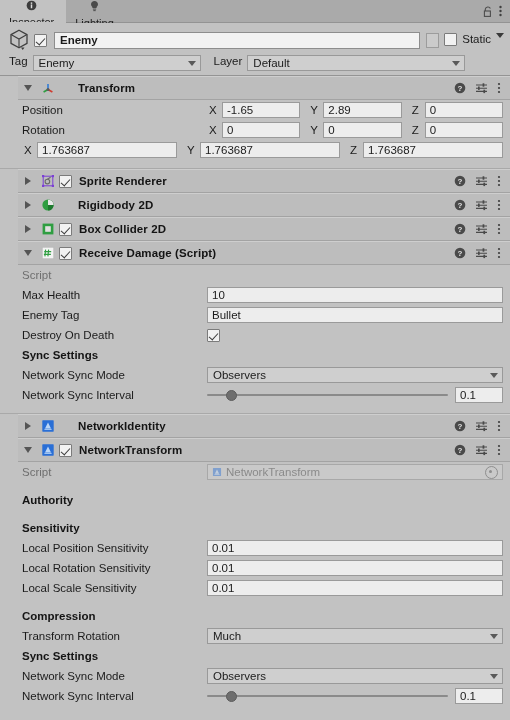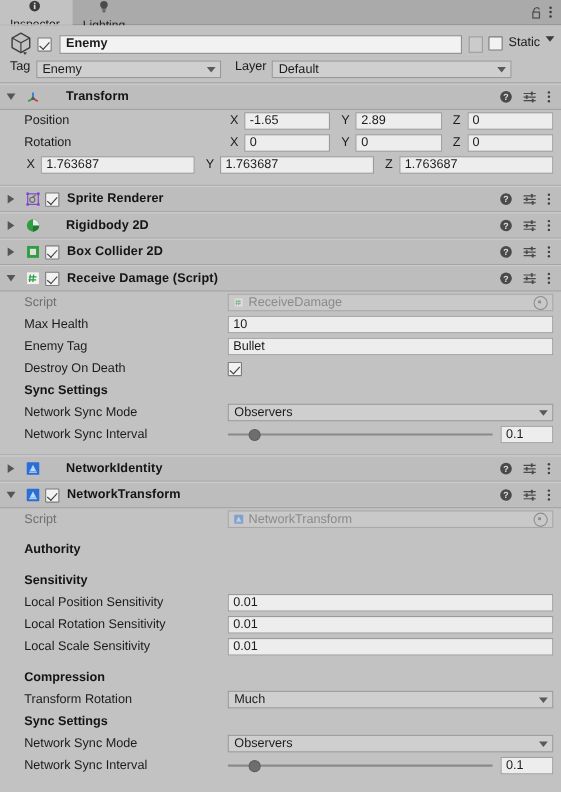--- a/index.html
+++ b/index.html
@@ -40,21 +40,21 @@
 
   .go-row2{display:flex;align-items:flex-start;height:20px;padding:2px 6px 0 4px;gap:0;}
   .lbl-inline{font-size:11.5px;color:#1b1b1b;padding:0 5px;}
   .dropdown{height:16px;background:#cfcfcf;border:1px solid #999;display:flex;align-items:center;
       padding:0 4px 0 5px;box-sizing:border-box;font-size:11.5px;position:relative;}
   .dropdown .dd-arrow{margin-left:auto;width:0;height:0;border-left:4px solid transparent;
       border-right:4px solid transparent;border-top:5px solid #5a5a5a;}
 
   
   .comp-header{height:22px;background:#bdbdbd;display:flex;align-items:center;
-      border-bottom:1px solid #a3a3a3;border-top:1px solid #cecece;position:relative;}
+      border-bottom:1px solid #a3a3a3;border-top:1px solid #cecece;position:relative;margin-left:18px;}
   .foldout{width:20px;display:flex;align-items:center;justify-content:center;flex:none;}
   .tri-right{width:0;height:0;border-top:4.5px solid transparent;border-bottom:4.5px solid transparent;
       border-left:6px solid #555;}
   .tri-down{width:0;height:0;border-left:4.5px solid transparent;border-right:4.5px solid transparent;
       border-top:6px solid #555;}
   .comp-icon{width:20px;display:flex;align-items:center;justify-content:center;flex:none;}
   .comp-cb{margin-left:1px;margin-right:7px;}
   .comp-cb-pad{width:20px;flex:none;}
   .comp-title{font-weight:bold;font-size:11.5px;color:#141414;letter-spacing:.1px;}
   .comp-actions{margin-left:auto;display:flex;align-items:center;gap:9px;padding-right:9px;}
@@ -379,28 +379,20 @@
           <span class="ico"><svg width="4" height="12" viewBox="0 0 4 12">
               <circle cx="2" cy="2" r="1.1" fill="#3f3f3f"></circle>
               <circle cx="2" cy="6" r="1.1" fill="#3f3f3f"></circle>
               <circle cx="2" cy="10" r="1.1" fill="#3f3f3f"></circle>
             </svg></span>
         </div>
       </div>
       <div class="section">
         <div class="row">
           <span class="lbl dim">Script</span>
-          <div class="objfield" style="flex: 1 1 0%; margin-right: 7px;">
-            <span class="ico"><svg width="10" height="10" viewBox="0 0 14 14" style="opacity: 0.45;">
-                <rect x="1.2" y="1.2" width="11.6" height="11.6" fill="#f3f3f3" stroke="#b9b9b9" stroke-width="0.8"></rect>
-                <path d="M4.6 3.6 3.9 10.4M7.6 3.6 6.9 10.4M3.2 5.6h7M2.9 8.4h7" stroke="#2f9e41" stroke-width="1.15" fill="none"></path>
-              </svg></span>
-            <span>ReceiveDamage</span>
-            <span class="dot"></span>
-          </div>
         </div>
         <div class="row">
           <span class="lbl">Max Health</span>
           <div class="field" style="flex: 1 1 0%; margin-right: 7px;">
             <span>10</span>
           </div>
         </div>
         <div class="row">
           <span class="lbl">Enemy Tag</span>
           <div class="field" style="flex: 1 1 0%; margin-right: 7px;">

